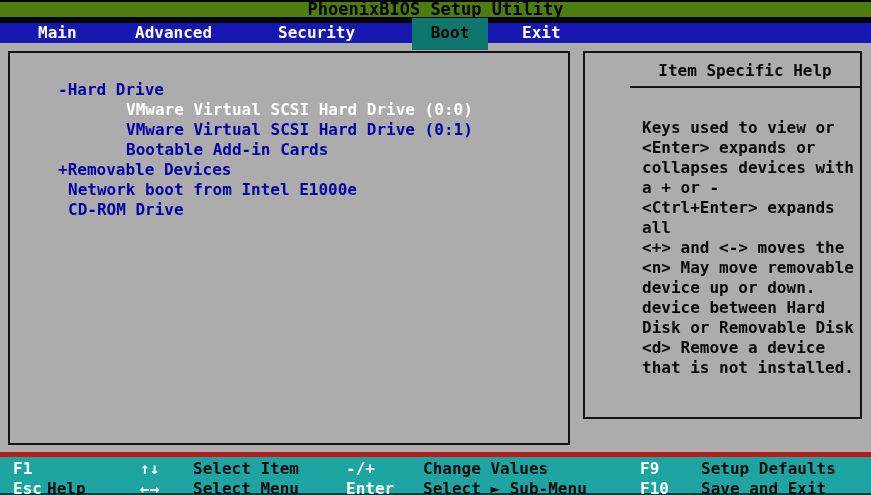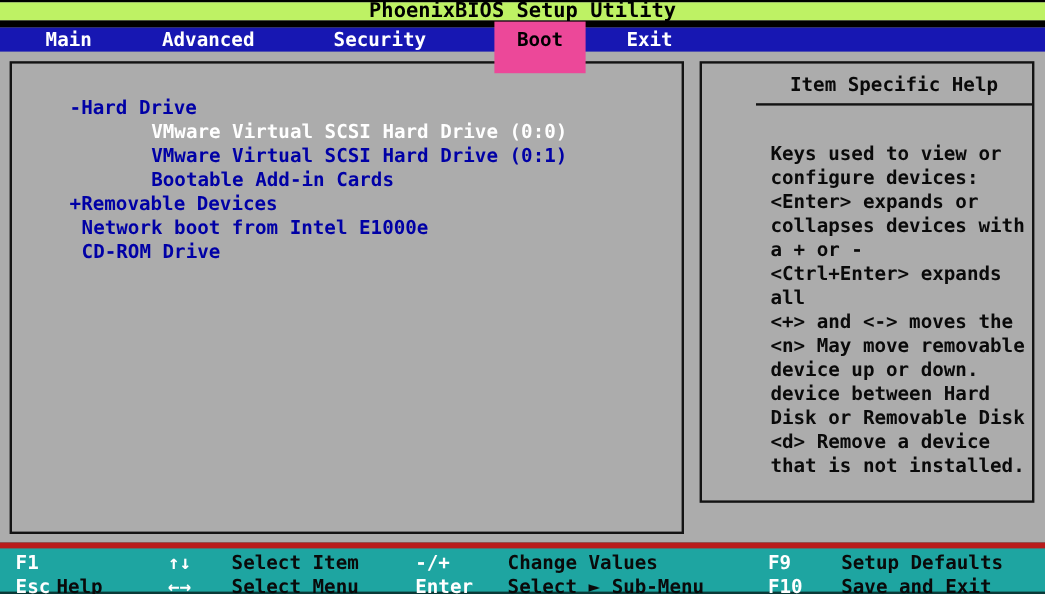--- a/index.html
+++ b/index.html
@@ -7,36 +7,36 @@
   body {
     position: relative;
     background: #acacac;
     font-family: "DejaVu Sans Mono", monospace;
     font-weight: bold;
     overflow: hidden;
   }
   .top-edge { position: absolute; left: 0; top: 0; width: 871px; height: 2px; background: #000; }
   .title-bar {
     position: absolute; left: 0; top: 2px; width: 871px; height: 15px;
-    background: #bef264; color: #000;
+    background: #4d7c0f; color: #000;
     font-size: 17px; line-height: 15px; text-align: center; letter-spacing: 0px;
   }
   .title-underline { position: absolute; left: 0; top: 17px; width: 871px; height: 6px; background: #000; }
   .menu-bar {
     position: absolute; left: 0; top: 23px; width: 871px; height: 20px;
     background: #1717b2; color: #fff; font-size: 16px; line-height: 20px;
   }
   .tab { position: absolute; top: 0; cursor: default; }
   .tab-main     { left: 38px; }
   .tab-advanced { left: 135px; }
   .tab-security { left: 278px; }
   .tab-exit     { left: 522px; }
   .tab-boot-block {
-    position: absolute; left: 412px; top: 18px; width: 76px; height: 43px;
-    background: #ec4899; color: #000; font-size: 16px; line-height: 20px;
+    position: absolute; left: 412px; top: 18px; width: 76px; height: 32px;
+    background: #0f766e; color: #000; font-size: 16px; line-height: 20px;
     text-align: center; padding-top: 5px; z-index: 3;
   }
   .panel { position: absolute; border: 2px solid #131313; background: #acacac; }
   .list-panel { left: 8px; top: 51px; width: 562px; height: 394px; padding-top: 27px; }
   .help-panel { left: 583px; top: 51px; width: 279px; height: 368px; padding-left: 45px; }
   .help-header {
     height: 35px; border-bottom: 2px solid #131313;
     color: #0a0a0a; font-size: 16px; line-height: 35px; text-align: center;
   }
   .help-body { padding: 30px 6px 0 12px; }
@@ -89,21 +89,20 @@
   <div class="boot-item indent-c">Bootable Add-in Cards</div>
   <div class="boot-item indent-a">+Removable Devices</div>
   <div class="boot-item indent-b">Network boot from Intel E1000e</div>
   <div class="boot-item indent-b">CD-ROM Drive</div>
 </div>
 
 <div class="panel help-panel">
   <div class="help-header">Item Specific Help</div>
   <div class="help-body">
     <div class="help-line">Keys used to view or</div>
-    <div class="help-line">configure devices:</div>
     <div class="help-line">&lt;Enter&gt; expands or</div>
     <div class="help-line">collapses devices with</div>
     <div class="help-line">a + or -</div>
     <div class="help-line">&lt;Ctrl+Enter&gt; expands</div>
     <div class="help-line">all</div>
     <div class="help-line">&lt;+&gt; and &lt;-&gt; moves the</div>
     <div class="help-line">&lt;n&gt; May move removable</div>
     <div class="help-line">device up or down.</div>
     <div class="help-line">device between Hard</div>
     <div class="help-line">Disk or Removable Disk</div>

